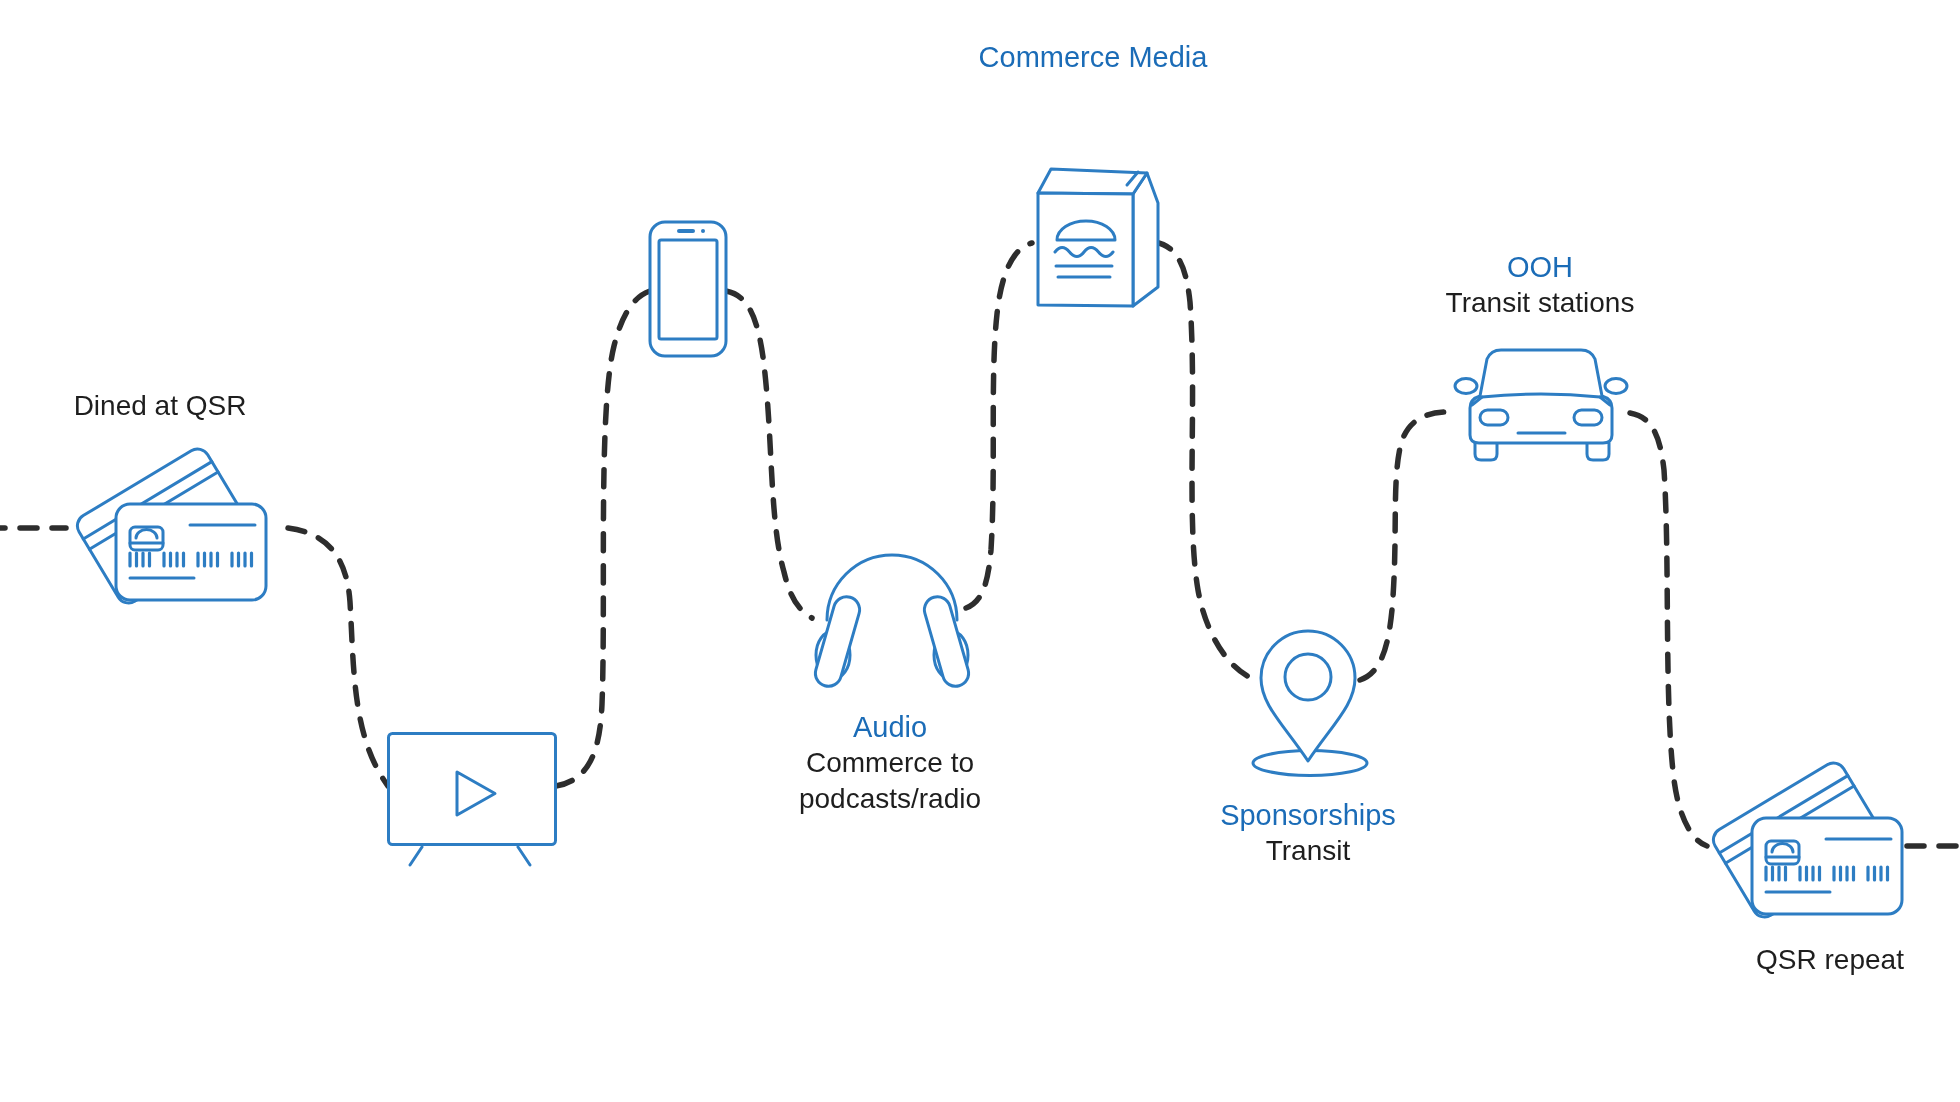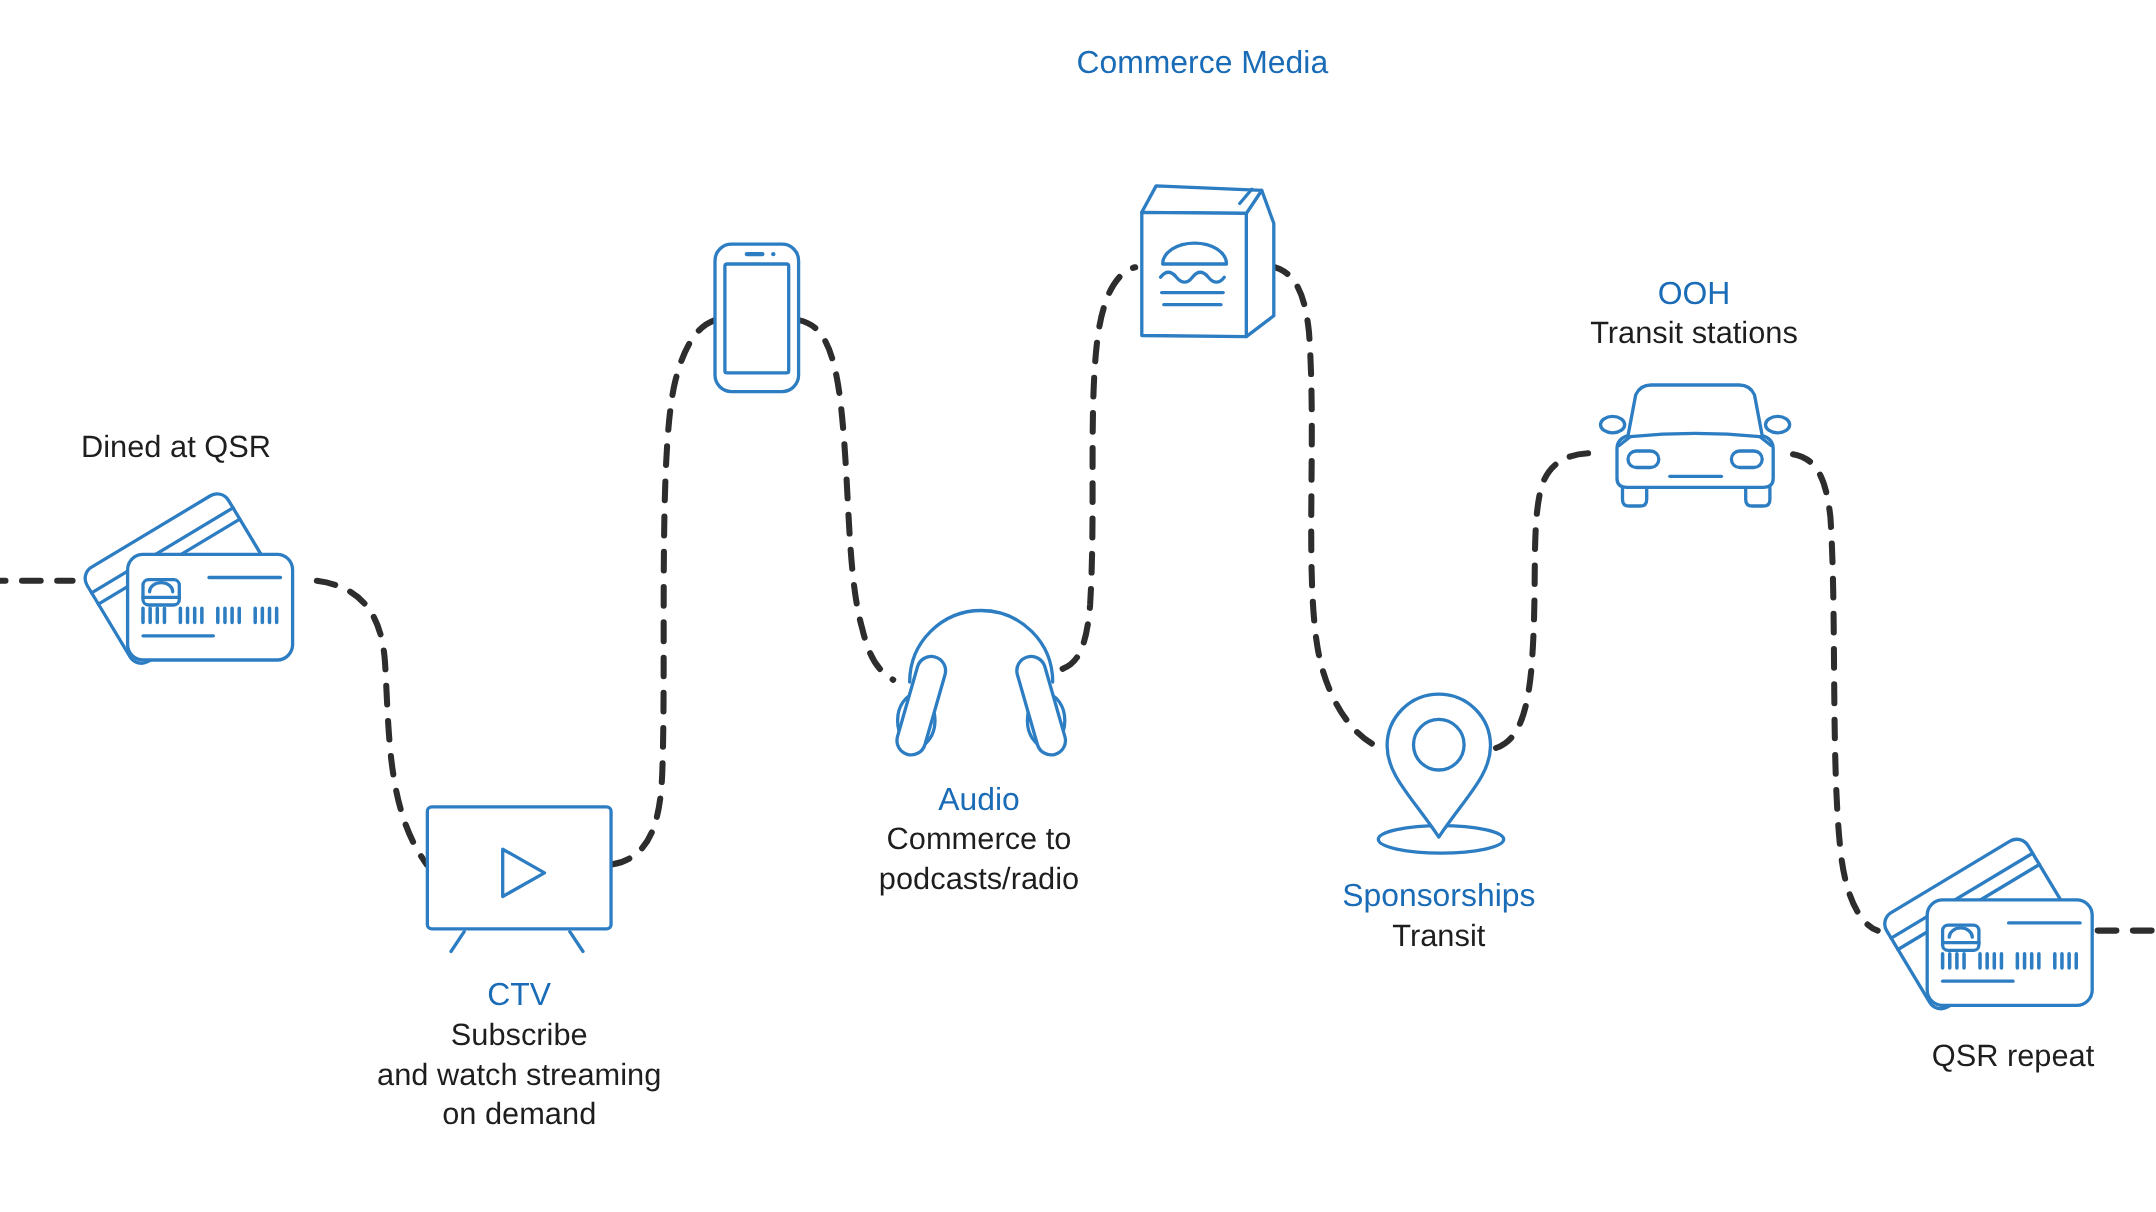--- a/index.html
+++ b/index.html
@@ -147,26 +147,20 @@
   </svg>
 
   <svg class="icon-svg" style="left:1700px; top:760px" width="206" height="162" viewBox="0 0 206 162">
     <use href="#ic-cards"></use>
   </svg>
 
   <div class="stop-label" style="left:160px; top:388px">
     <div class="endpoint-label">Dined at QSR</div>
   </div>
 
-  <div class="stop-label" style="left:472px; top:887px">
-    <div class="stop-title">CTV</div>
-    <div class="stop-line">Subscribe</div>
-    <div class="stop-line">and watch streaming</div>
-    <div class="stop-line">on demand</div>
-  </div>
 
 
   <div class="stop-label" style="left:890px; top:709px">
     <div class="stop-title">Audio</div>
     <div class="stop-line">Commerce to</div>
     <div class="stop-line">podcasts/radio</div>
   </div>
 
   <div class="stop-label" style="left:1093px; top:39px">
     <div class="stop-title">Commerce Media</div>

